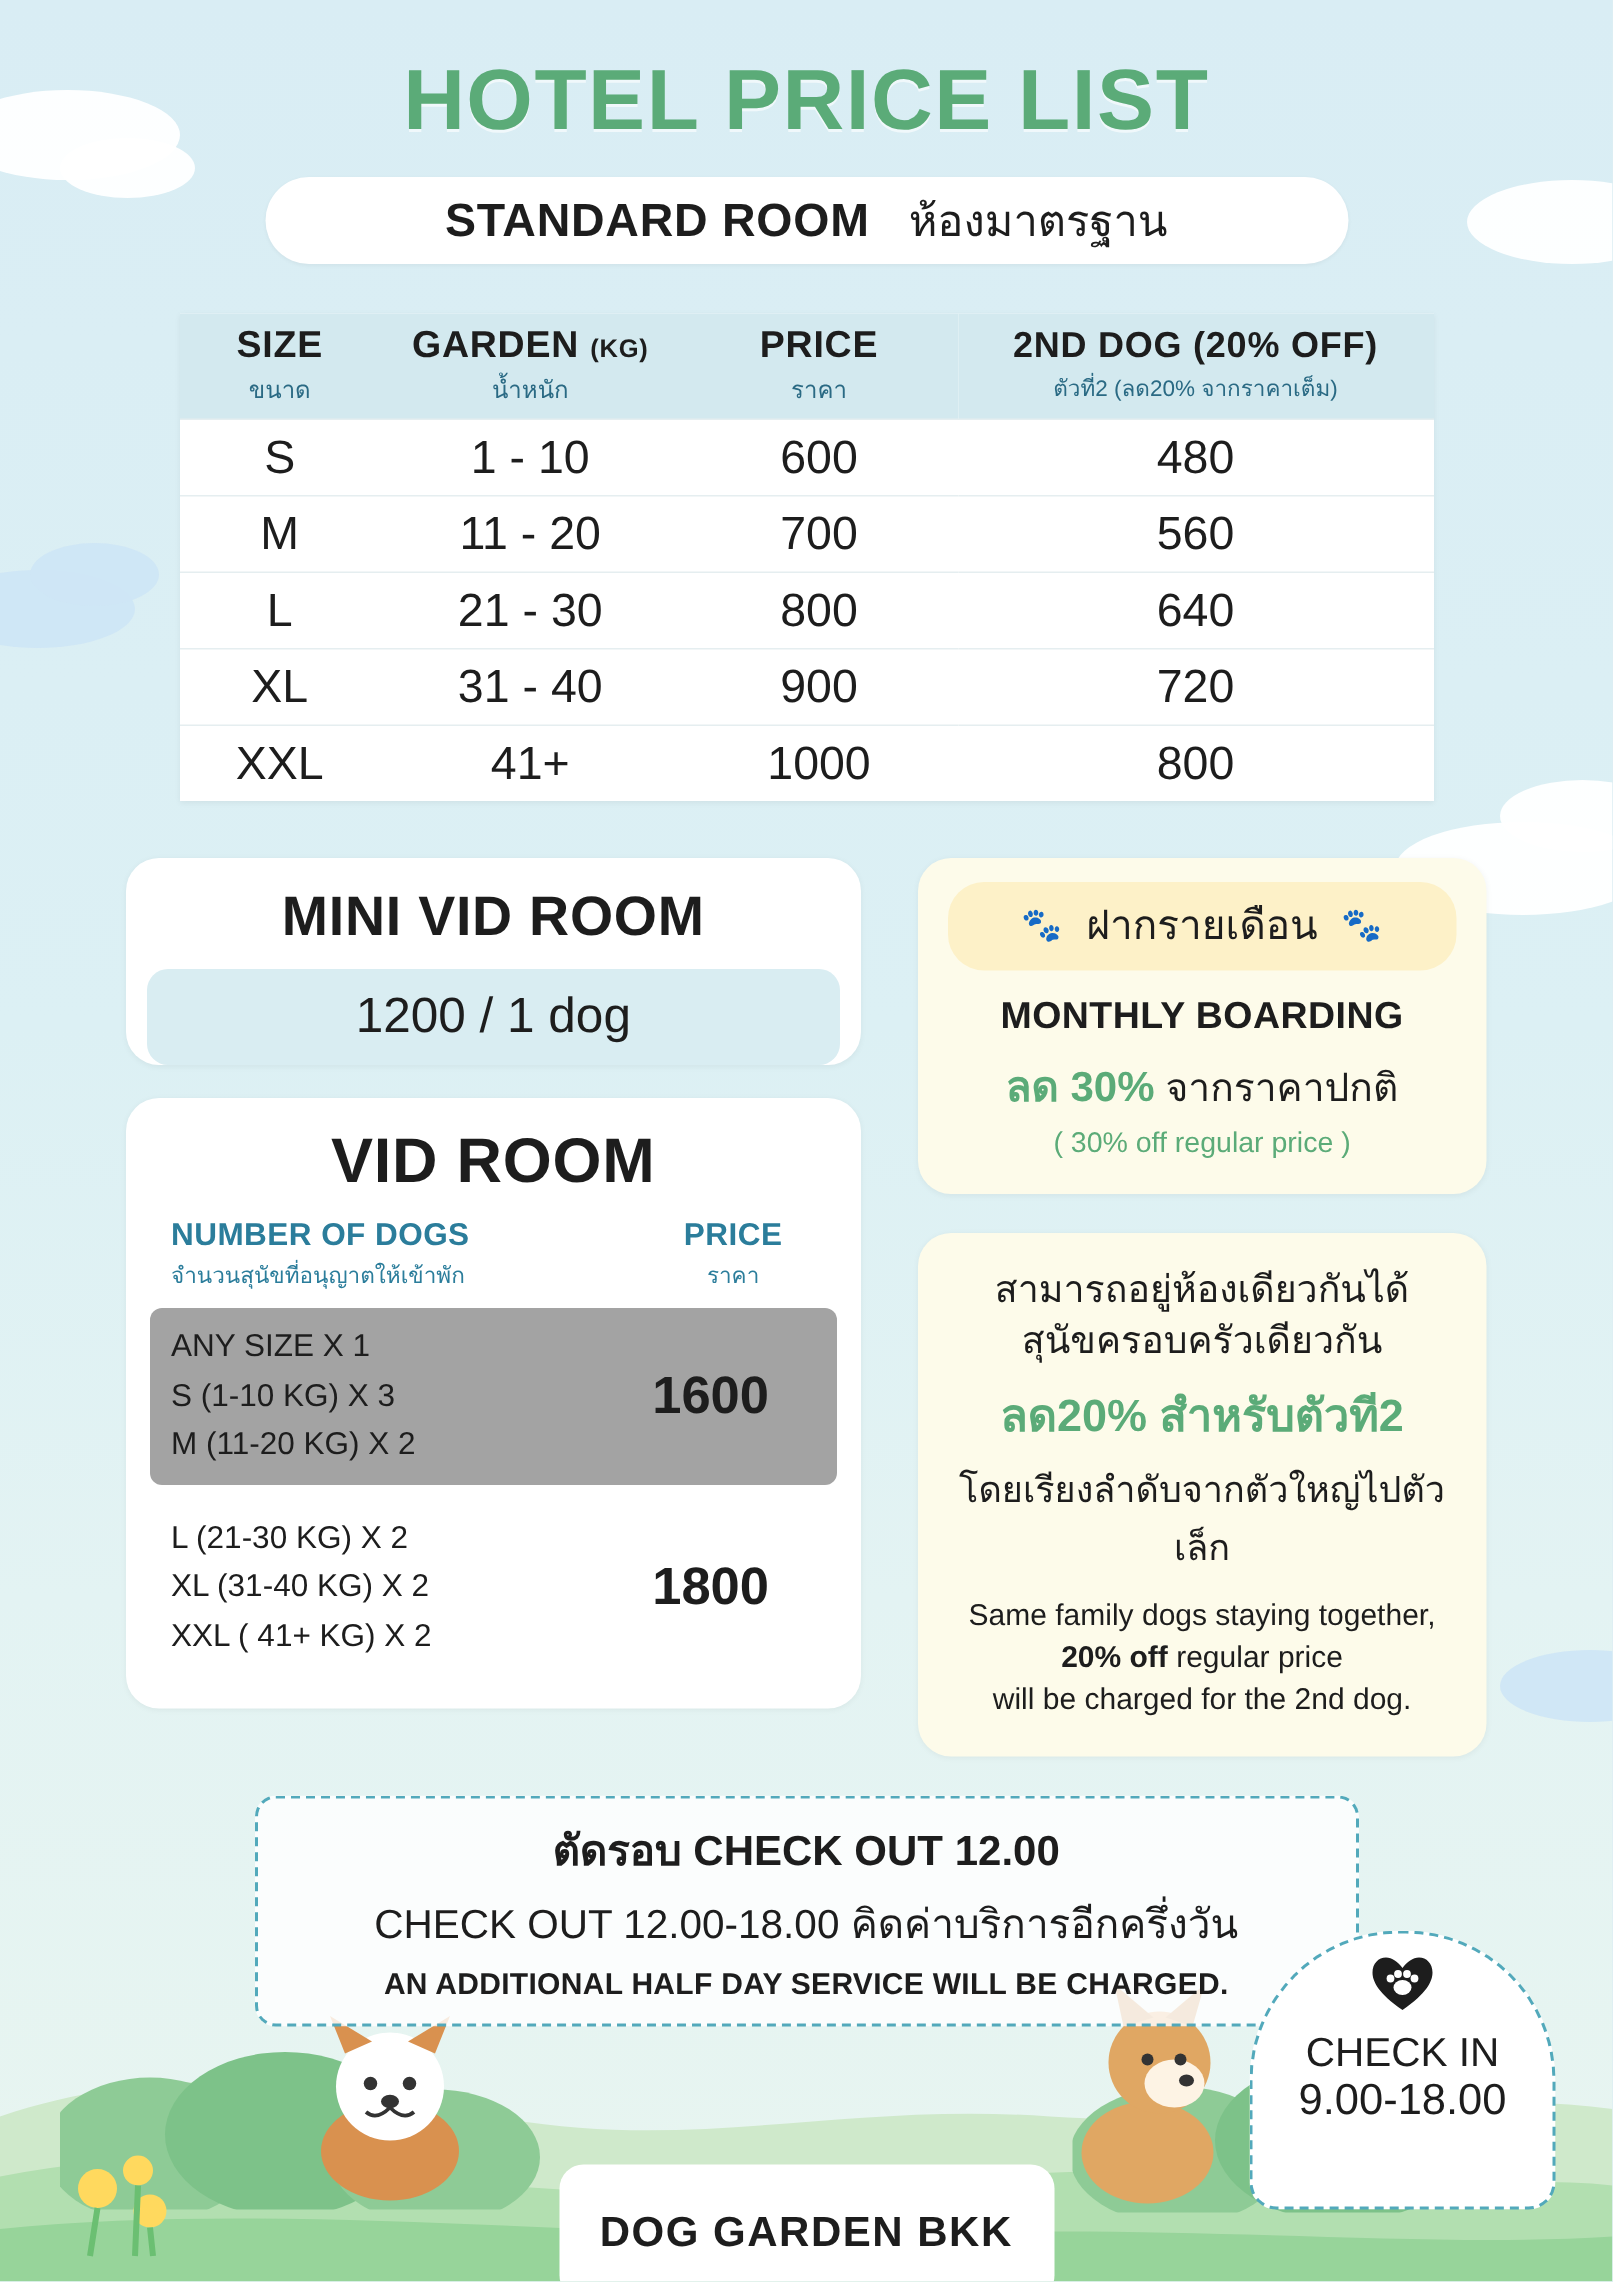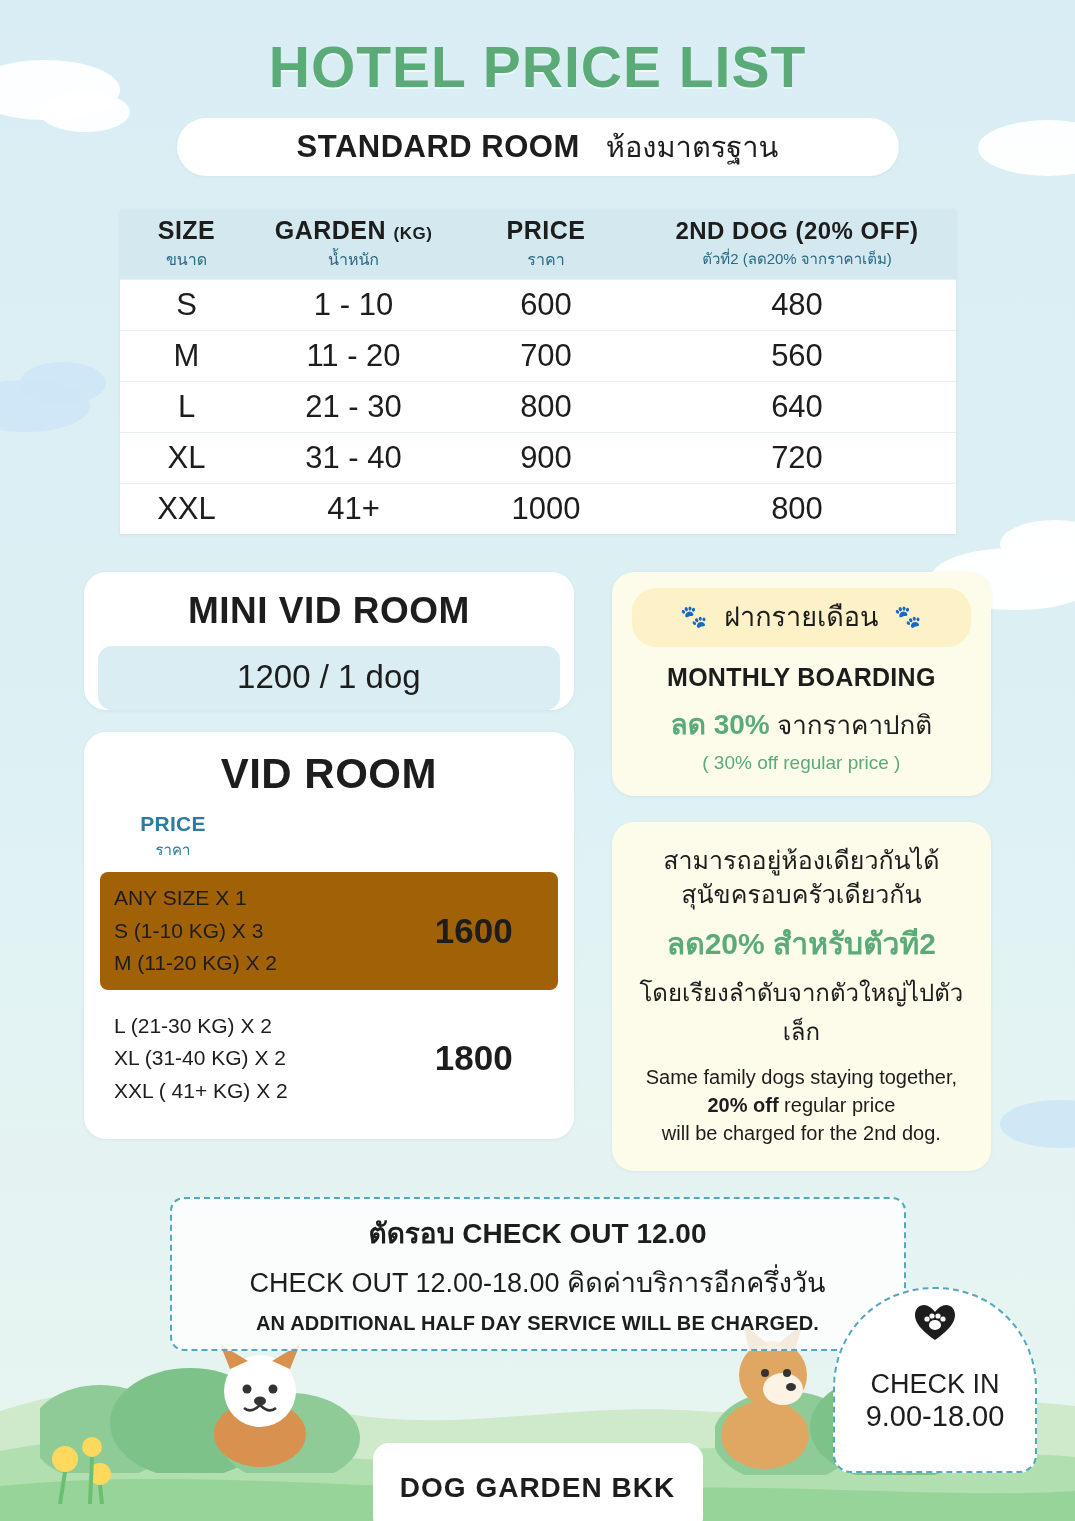--- a/index.html
+++ b/index.html
@@ -128,21 +128,21 @@
   .vid-head .c2 { width: 118px; text-align: center; }
   .vh-en { font-size: 21px; font-weight: bold; color: #2b7d9b; letter-spacing: .3px; }
   .vh-th { font-size: 15px; color: #2b7d9b; margin-top: 2px; }
 
   .vid-row {
     display: flex; align-items: center;
     margin: 10px 16px 0;
     padding: 10px 14px;
     border-radius: 8px;
   }
-  .vid-row.shade { background: #a16207; }
+  .vid-row.shade { background: #a3a3a3; }
   .vid-row .items { flex: 1; font-size: 21px; color: #1d1d1d; line-height: 1.55; }
   .vid-row .price { width: 140px; text-align: center; font-size: 35px; font-weight: bold; color: #1d1d1d; }
 
   .card-cream {
     background: #fdfbea;
     border-radius: 22px;
     box-shadow: 0 1px 4px rgba(0,0,0,.05);
     padding: 16px 20px 22px;
     text-align: center;
   }
@@ -186,21 +186,21 @@
     right: 38px; bottom: 48px;
     width: 204px; height: 186px;
     background: #ffffff;
     border: 2px dashed #52a9bb;
     border-radius: 100px 100px 18px 18px;
     text-align: center;
     padding-top: 14px;
     z-index: 8;
   }
   .checkin .heart { font-size: 40px; color: #1d1d1d; line-height: 1; }
-  .checkin .l1 { font-size: 27px; color: #1d1d1d; margin-top: 20px; }
+  .checkin .l1 { font-size: 27px; color: #1d1d1d; margin-top: 3px; }
   .checkin .l2 { font-size: 29px; color: #1d1d1d; }
 
   
   .footer-logo {
     position: absolute;
     left: 50%; transform: translateX(-50%);
     bottom: -12px;
     width: 330px; height: 90px;
     background: #ffffff;
     border-radius: 16px;
@@ -335,20 +335,24 @@
       <div class="col-left">
 
         <div class="card-white mini-card">
           <div class="mini-title">MINI VID ROOM</div>
           <div class="mini-price">1200 / 1 dog</div>
         </div>
 
         <div class="card-white vid-card">
           <div class="vid-title">VID ROOM</div>
           <div class="vid-head">
+            <div class="c1">
+              <div class="vh-en">NUMBER OF DOGS</div>
+              <div class="vh-th">จำนวนสุนัขที่อนุญาตให้เข้าพัก</div>
+            </div>
             <div class="c2">
               <div class="vh-en">PRICE</div>
               <div class="vh-th">ราคา</div>
             </div>
           </div>
           <div class="vid-row shade">
             <div class="items" style="white-space:pre-line">ANY SIZE X 1
 S (1-10 KG) X 3
 M (11-20 KG) X 2</div>
             <div class="price">1600</div>

